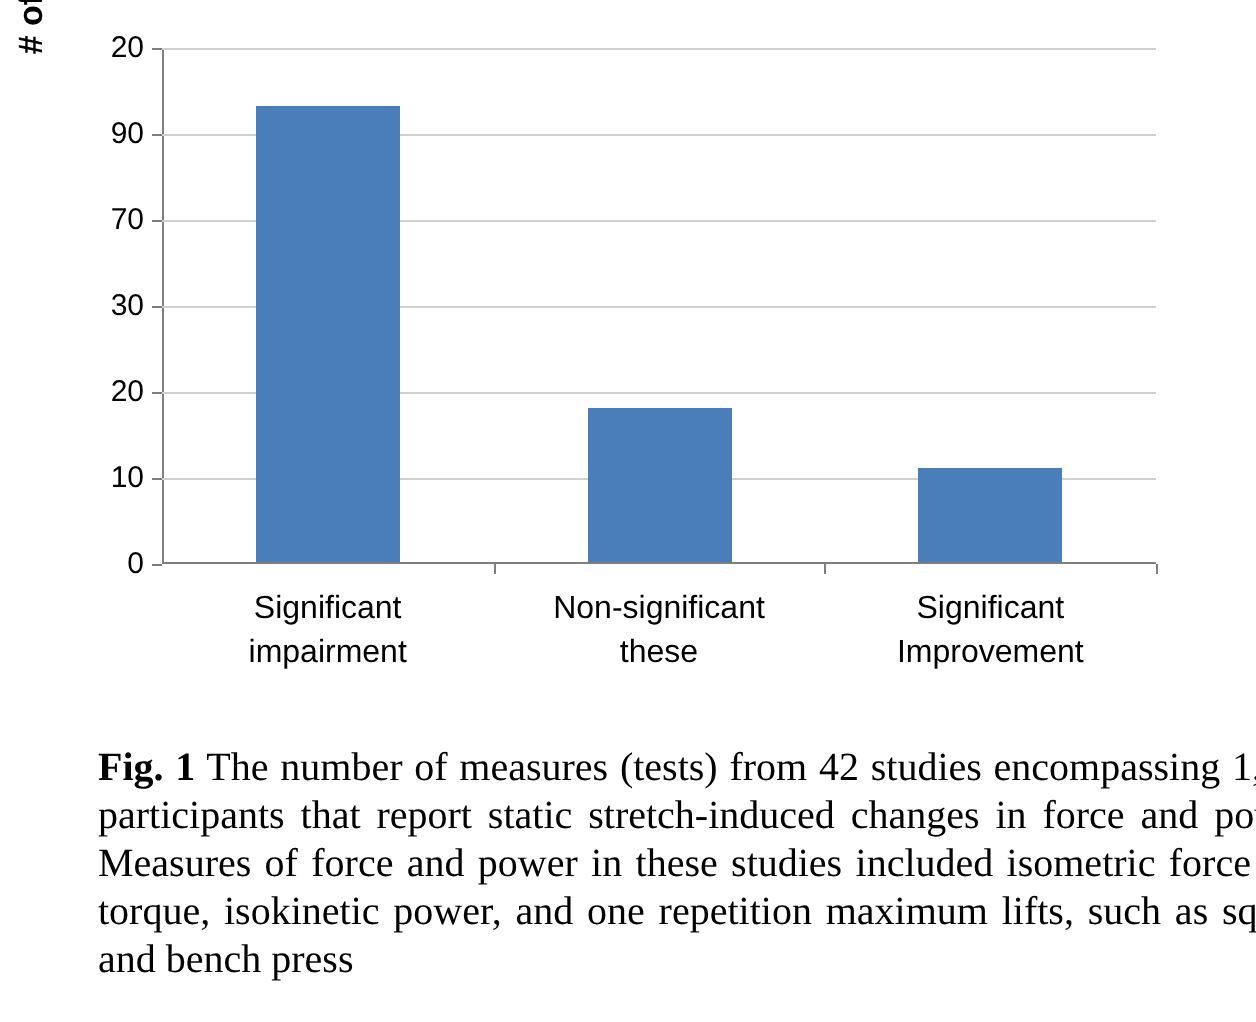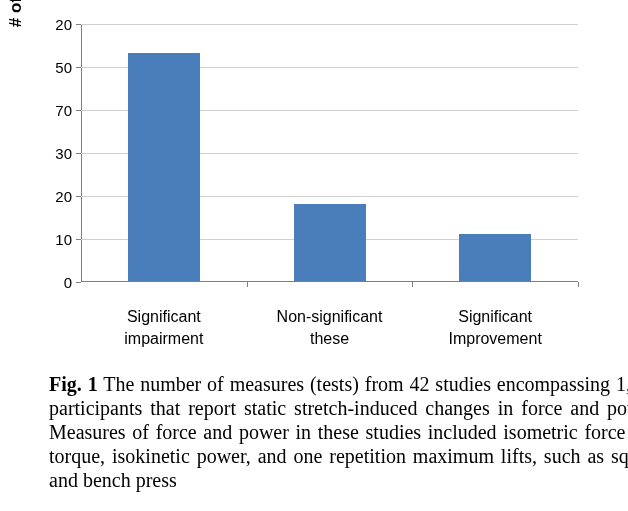--- a/index.html
+++ b/index.html
@@ -101,21 +101,21 @@
     white-space: nowrap;
   }
   .bar {
     position: absolute;
     bottom: 1px;
     background: #4a7ebb;
   }
   .x-label {
     position: absolute;
     top: 100%;
-    margin-top: 24px;
+    margin-top: 12px;
     transform: translateX(-50%);
     text-align: center;
     font-family: "Liberation Sans", sans-serif;
     font-size: 16px;
     line-height: 22px;
     color: #000;
     white-space: pre-line;
   }
 
   
@@ -160,21 +160,21 @@
           <div class="y-tick-label" style="top: 258px;">0</div>
           <div class="tick-mark" style="top: 215px;"></div>
           <div class="y-tick-label" style="top: 215px;">10</div>
           <div class="tick-mark" style="top: 172px;"></div>
           <div class="y-tick-label" style="top: 172px;">20</div>
           <div class="tick-mark" style="top: 129px;"></div>
           <div class="y-tick-label" style="top: 129px;">30</div>
           <div class="tick-mark" style="top: 86px;"></div>
           <div class="y-tick-label" style="top: 86px;">70</div>
           <div class="tick-mark" style="top: 43px;"></div>
-          <div class="y-tick-label" style="top: 43px;">50</div>
+          <div class="y-tick-label" style="top: 43px;">90</div>
           <div class="tick-mark" style="top: 0px;"></div>
           <div class="y-tick-label" style="top: 0px;">20</div>
         </div>
       <div id="bars">
           <div class="bar" style="left: 46.8333px; width: 72px; height: 227.9px; background: rgb(74, 126, 187);"></div>
           <div class="x-tick-mark" style="left: 165.667px;"></div>
           <div class="bar" style="left: 212.5px; width: 72px; height: 77.4px; background: rgb(74, 126, 187);"></div>
           <div class="x-tick-mark" style="left: 331.333px;"></div>
           <div class="bar" style="left: 378.167px; width: 72px; height: 47.3px; background: rgb(74, 126, 187);"></div>
           <div class="x-tick-mark" style="left: 497px;"></div>

